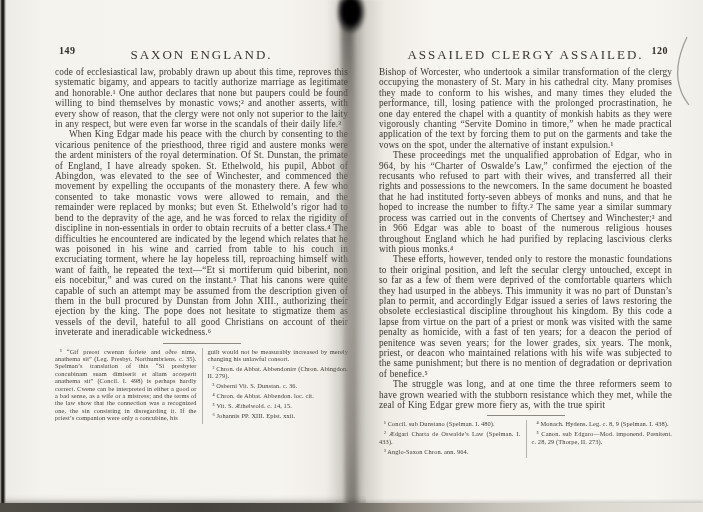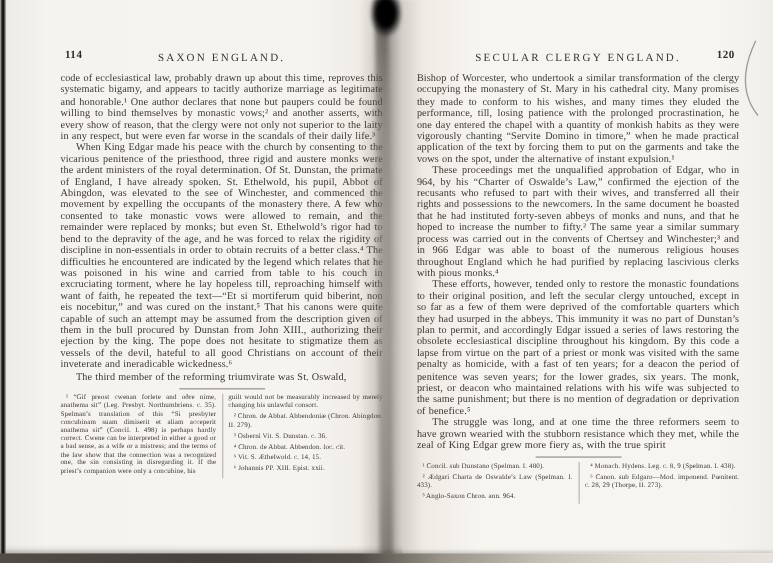--- a/index.html
+++ b/index.html
@@ -11,21 +11,21 @@
     font-family:"Liberation Serif","DejaVu Serif",serif;
     color:#38342d;
   }
   .page{position:absolute;top:45px;z-index:1;}
   .page.left{left:55px;width:293px;}
   .page.right{left:379px;width:293px;}
   .pagehead{position:relative;height:13px;margin-bottom:9px;}
   .pnum{position:absolute;top:0;font-size:10px;font-weight:bold;letter-spacing:.5px;color:#2f2c26;}
   .pnum.outer-left{left:4px;}
   .pnum.outer-right{right:4px;}
-  .rhead{display:block;text-align:center;font-size:10px;letter-spacing:2px;color:#39352e;padding-top:2px;}
+  .rhead{display:block;text-align:center;font-size:13px;letter-spacing:2px;color:#39352e;padding-top:2px;}
   p.body{
     margin:0;font-size:9.3px;line-height:10.4px;
     text-align:justify;letter-spacing:.1px;word-spacing:.4px;
     color:#3b3730;
   }
   p.body.ind{text-indent:14px;}
   .fnrule{width:78px;height:1px;background:#8d887f;margin:5px auto 4px auto;}
   .fnotes{display:flex;}
   .fncol{width:50%;box-sizing:border-box;}
   .fncol.second{border-left:1px solid rgba(60,55,48,.35);padding-left:5px;}
@@ -67,45 +67,44 @@
   }
   svg.overlay{position:absolute;left:0;top:0;z-index:2;pointer-events:none;}
 </style>
 </head>
 <body>
 
 <div class="scan">
 
   <div class="page left">
     <div class="pagehead">
-      <span class="pnum outer-left">114</span>
+      <span class="pnum outer-left">149</span>
       <span class="rhead">SAXON ENGLAND.</span>
     </div>
     <p class="body noind">code of ecclesiastical law, probably drawn up about this time, reproves this systematic bigamy, and appears to tacitly authorize marriage as legitimate and honorable.¹ One author declares that none but paupers could be found willing to bind themselves by monastic vows;² and another asserts, with every show of reason, that the clergy were not only not superior to the laity in any respect, but were even far worse in the scandals of their daily life.³</p>
     <p class="body ind">When King Edgar made his peace with the church by consenting to the vicarious penitence of the priesthood, three rigid and austere monks were the ardent ministers of the royal determination. Of St. Dunstan, the primate of England, I have already spoken. St. Ethelwold, his pupil, Abbot of Abingdon, was elevated to the see of Winchester, and commenced the movement by expelling the occupants of the monastery there. A few who consented to take monastic vows were allowed to remain, and the remainder were replaced by monks; but even St. Ethelwold’s rigor had to bend to the depravity of the age, and he was forced to relax the rigidity of discipline in non-essentials in order to obtain recruits of a better class.⁴ The difficulties he encountered are indicated by the legend which relates that he was poisoned in his wine and carried from table to his couch in excruciating torment, where he lay hopeless till, reproaching himself with want of faith, he repeated the text—“Et si mortiferum quid biberint, non eis nocebitur,” and was cured on the instant.⁵ That his canons were quite capable of such an attempt may be assumed from the description given of them in the bull procured by Dunstan from John XIII., authorizing their ejection by the king. The pope does not hesitate to stigmatize them as vessels of the devil, hateful to all good Christians on account of their inveterate and ineradicable wickedness.⁶</p>
-    <p class="body ind">The third member of the reforming triumvirate was St. Oswald,</p>
     <div class="fnrule"></div>
     <div class="fnotes">
       <div class="fncol first">
         <p class="fn">¹ “Gif preost cwenan forlete and oðre nime, anathema sit” (Leg. Presbyt. Northumbriens. c. 35). Spelman’s translation of this “Si presbyter concubinam suam dimiserit et aliam acceperit anathema sit” (Concil. I. 498) is perhaps hardly correct. Cwene can be interpreted in either a good or a bad sense, as a wife or a mistress; and the terms of the law show that the connection was a recognized one, the sin consisting in disregarding it. If the priest’s companion were only a concubine, his</p>
       </div>
       <div class="fncol second">
         <p class="fn cont">guilt would not be measurably increased by merely changing his unlawful consort.</p>
         <p class="fn">² Chron. de Abbat. Abbendoniæ (Chron. Abingdon. II. 279).</p>
         <p class="fn">³ Osberni Vit. S. Dunstan. c. 36.</p>
         <p class="fn">⁴ Chron. de Abbat. Abbendon. loc. cit.</p>
         <p class="fn">⁵ Vit. S. Æthelwold. c. 14, 15.</p>
         <p class="fn">⁶ Johannis PP. XIII. Epist. xxii.</p>
       </div>
     </div>
   </div>
 
   <div class="page right">
     <div class="pagehead">
-      <span class="rhead">SECULAR CLERGY ENGLAND.</span>
+      <span class="rhead">ASSAILED CLERGY ASSAILED.</span>
       <span class="pnum outer-right">120</span>
     </div>
     <p class="body noind">Bishop of Worcester, who undertook a similar transformation of the clergy occupying the monastery of St. Mary in his cathedral city. Many promises they made to conform to his wishes, and many times they eluded the performance, till, losing patience with the prolonged procrastination, he one day entered the chapel with a quantity of monkish habits as they were vigorously chanting “Servite Domino in timore,” when he made practical application of the text by forcing them to put on the garments and take the vows on the spot, under the alternative of instant expulsion.¹</p>
     <p class="body ind">These proceedings met the unqualified approbation of Edgar, who in 964, by his “Charter of Oswalde’s Law,” confirmed the ejection of the recusants who refused to part with their wives, and transferred all their rights and possessions to the newcomers. In the same document he boasted that he had instituted forty-seven abbeys of monks and nuns, and that he hoped to increase the number to fifty.² The same year a similar summary process was carried out in the convents of Chertsey and Winchester;³ and in 966 Edgar was able to boast of the numerous religious houses throughout England which he had purified by replacing lascivious clerks with pious monks.⁴</p>
     <p class="body ind">These efforts, however, tended only to restore the monastic foundations to their original position, and left the secular clergy untouched, except in so far as a few of them were deprived of the comfortable quarters which they had usurped in the abbeys. This immunity it was no part of Dunstan’s plan to permit, and accordingly Edgar issued a series of laws restoring the obsolete ecclesiastical discipline throughout his kingdom. By this code a lapse from virtue on the part of a priest or monk was visited with the same penalty as homicide, with a fast of ten years; for a deacon the period of penitence was seven years; for the lower grades, six years. The monk, priest, or deacon who maintained relations with his wife was subjected to the same punishment; but there is no mention of degradation or deprivation of benefice.⁵</p>
     <p class="body ind">The struggle was long, and at one time the three reformers seem to have grown wearied with the stubborn resistance which they met, while the zeal of King Edgar grew more fiery as, with the true spirit</p>
     <div class="fnrule"></div>
     <div class="fnotes">
       <div class="fncol first">
         <p class="fn">¹ Concil. sub Dunstano (Spelman. I. 480).</p>

